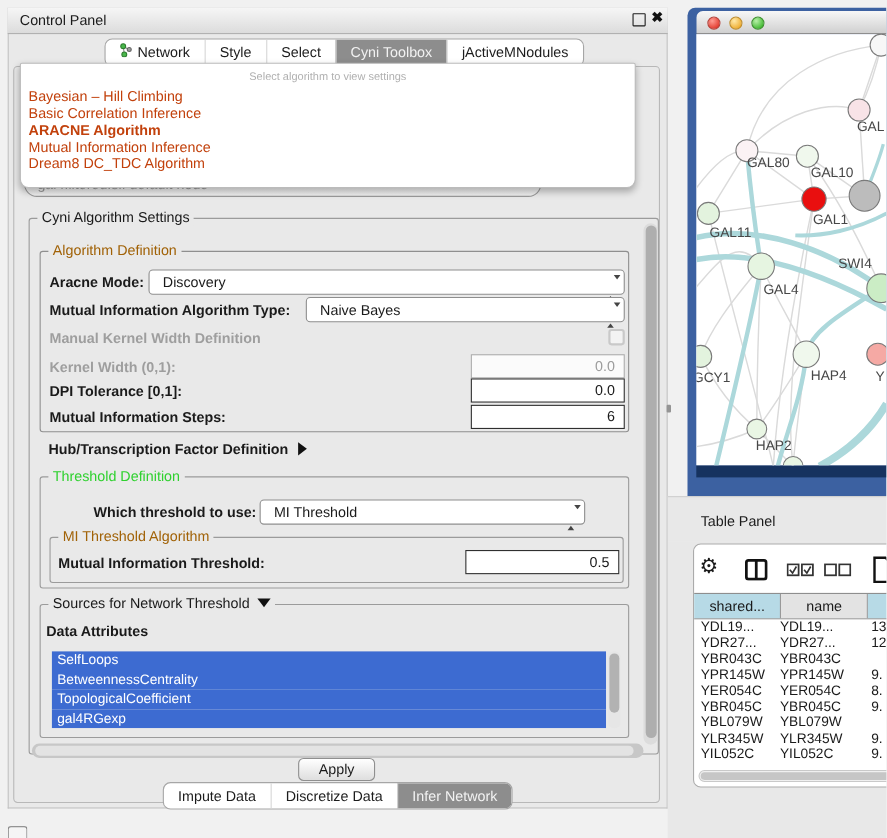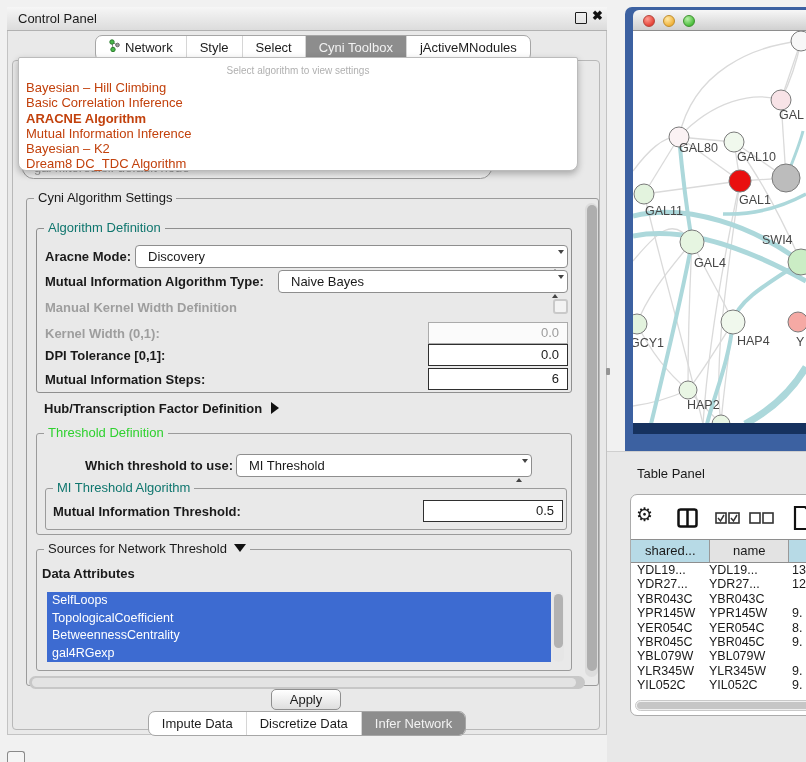--- a/index.html
+++ b/index.html
@@ -34,21 +34,21 @@
   .popup-item.bold{font-weight:bold;}
 
   
   #network-combo{left:22px;top:156px;width:470px;height:23px;z-index:5;
     background:linear-gradient(#ffffff,#efefef);border:1px solid #9a9a9a;border-radius:12px;
     color:#9c9c9c;line-height:22px;padding-left:11px;box-sizing:border-box;}
 
   
   .grp{position:absolute;border:1px solid #9b9b9b;border-radius:3px;box-sizing:border-box;}
   .legend{position:absolute;top:-9px;left:7px;background:#e9e9e9;padding:0 4px;white-space:nowrap;}
-  .legend.blue{color:#0f766e;}
+  .legend.blue{color:#a16207;}
   .legend.green{color:#2fd12f;}
 
   .lbl{position:absolute;font-weight:bold;white-space:nowrap;}
   .lbl.dis{color:#9e9e9e;}
 
   .combo{position:absolute;background:#fff;border:1px solid #8e8e8e;border-radius:4px;
     line-height:21px;padding-left:12px;box-sizing:border-box;}
   .stepper{position:absolute;right:7px;top:5px;width:8px;}
   .stepper .up{width:0;height:0;border-left:3.5px solid transparent;border-right:3.5px solid transparent;
     border-bottom:4.5px solid #444;margin-bottom:2.5px;}
@@ -163,21 +163,20 @@
 
   <div id="network-combo" class="abs">gal4filtered.sif default node</div>
 
   <div id="algo-popup" class="abs">
     <div id="algo-placeholder">Select algorithm to view settings</div>
     <div id="algo-items">
         <div class="popup-item">Bayesian – Hill Climbing</div>
         <div class="popup-item">Basic Correlation Inference</div>
         <div class="popup-item bold">ARACNE Algorithm</div>
         <div class="popup-item">Mutual Information Inference</div>
-        <div class="popup-item">Bayesian – K2</div>
         <div class="popup-item">Dream8 DC_TDC Algorithm</div>
       </div>
   </div>
 
   <div class="abs" id="settings-pane" style="left:22px;top:191px;width:581px;height:501px;">
 
     <div class="grp" id="grp-cyni" style="left:4px;top:7px;width:573px;height:488px;">
       <span class="legend">Cyni Algorithm Settings</span>
 
       <div class="grp" id="grp-algdef" style="left:9px;top:29px;width:536px;height:165px;border-color:#8f8f8f;">
@@ -226,22 +225,22 @@
           <div class="lbl" style="left:7px;top:15px;">Mutual Information Threshold:</div>
           <div class="field" style="left:377px;top:11px;width:140px;height:22px;">0.5</div>
         </div>
       </div>
 
       <div class="grp" id="grp-sources" style="left:9px;top:350px;width:536px;height:122px;">
         <span class="legend"><span>Sources for Network Threshold</span><span class="tri-down"></span></span>
         <div class="lbl" style="left:5px;top:16px;">Data Attributes</div>
         <div id="attr-list">
             <div class="attr-item">SelfLoops</div>
+            <div class="attr-item">BetweennessCentrality</div>
             <div class="attr-item">TopologicalCoefficient</div>
-            <div class="attr-item">BetweennessCentrality</div>
             <div class="attr-item">gal4RGexp</div>
           </div>
         <div id="attr-scroll">
             <div id="attr-thumb"></div>
           </div>
       </div>
 
       <div id="cyni-vscroll">
           <div id="cyni-vthumb"></div>
         </div>

